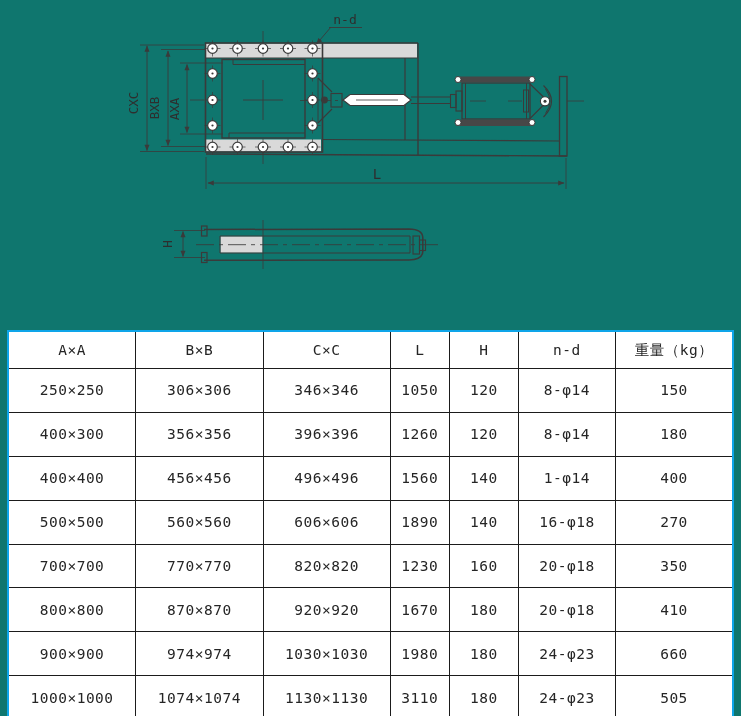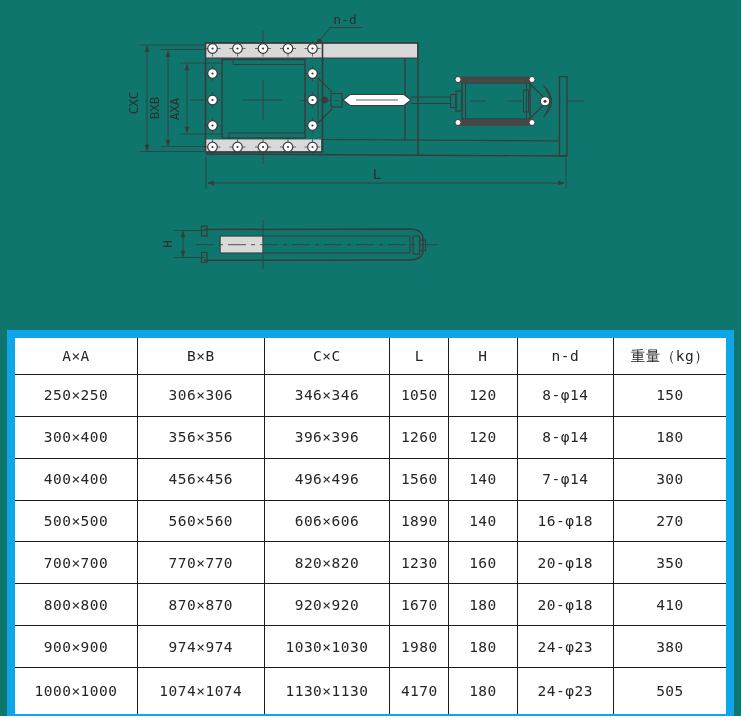--- a/index.html
+++ b/index.html
@@ -3,21 +3,21 @@
 <meta charset="utf-8">
 <style>
   html,body{margin:0;padding:0;background:#ffffff;}
   .sheet{position:relative;width:741px;height:716px;background:#0f766e;overflow:hidden;
          font-family:"DejaVu Sans Mono","Liberation Mono",monospace;}
   .drawing{position:absolute;left:0;top:0;width:741px;height:328px;}
   svg text{fill:#2e2e2e;}
   .dimtxt{font-family:"DejaVu Sans Mono","Liberation Mono",monospace;}
   .tablewrap{position:absolute;left:7px;top:330px;width:727px;height:392px;}
   table.spec{width:100%;height:100%;border-collapse:collapse;table-layout:fixed;
-             border:8px solid #0ea5e9;background:#fff;}
+             border:2px solid #0ea5e9;background:#fff;}
   table.spec th,table.spec td{border:1.7px solid #1b1b1b;text-align:center;vertical-align:middle;
              font-family:"DejaVu Sans Mono","Liberation Mono",monospace;
              font-size:14.5px;font-weight:500;color:#252525;padding:0;letter-spacing:0.5px;}
   table.spec thead th{height:36px;font-weight:500;}
 </style>
 </head>
 <body>
 
 <div class="sheet">
 
@@ -206,36 +206,36 @@
           <tr>
             <td>250×250</td>
             <td>306×306</td>
             <td>346×346</td>
             <td>1050</td>
             <td>120</td>
             <td>8-φ14</td>
             <td>150</td>
           </tr>
           <tr>
-            <td>300×400</td>
+            <td>400×300</td>
             <td>356×356</td>
             <td>396×396</td>
             <td>1260</td>
             <td>120</td>
             <td>8-φ14</td>
             <td>180</td>
           </tr>
           <tr>
             <td>400×400</td>
             <td>456×456</td>
             <td>496×496</td>
             <td>1560</td>
             <td>140</td>
-            <td>7-φ14</td>
-            <td>300</td>
+            <td>1-φ14</td>
+            <td>400</td>
           </tr>
           <tr>
             <td>500×500</td>
             <td>560×560</td>
             <td>606×606</td>
             <td>1890</td>
             <td>140</td>
             <td>16-φ18</td>
             <td>270</td>
           </tr>
@@ -257,27 +257,27 @@
             <td>20-φ18</td>
             <td>410</td>
           </tr>
           <tr>
             <td>900×900</td>
             <td>974×974</td>
             <td>1030×1030</td>
             <td>1980</td>
             <td>180</td>
             <td>24-φ23</td>
-            <td>380</td>
+            <td>660</td>
           </tr>
           <tr>
             <td>1000×1000</td>
             <td>1074×1074</td>
             <td>1130×1130</td>
-            <td>4170</td>
+            <td>3110</td>
             <td>180</td>
             <td>24-φ23</td>
             <td>505</td>
           </tr>
         </tbody>
     </table>
   </div>
 
 </div>
 

